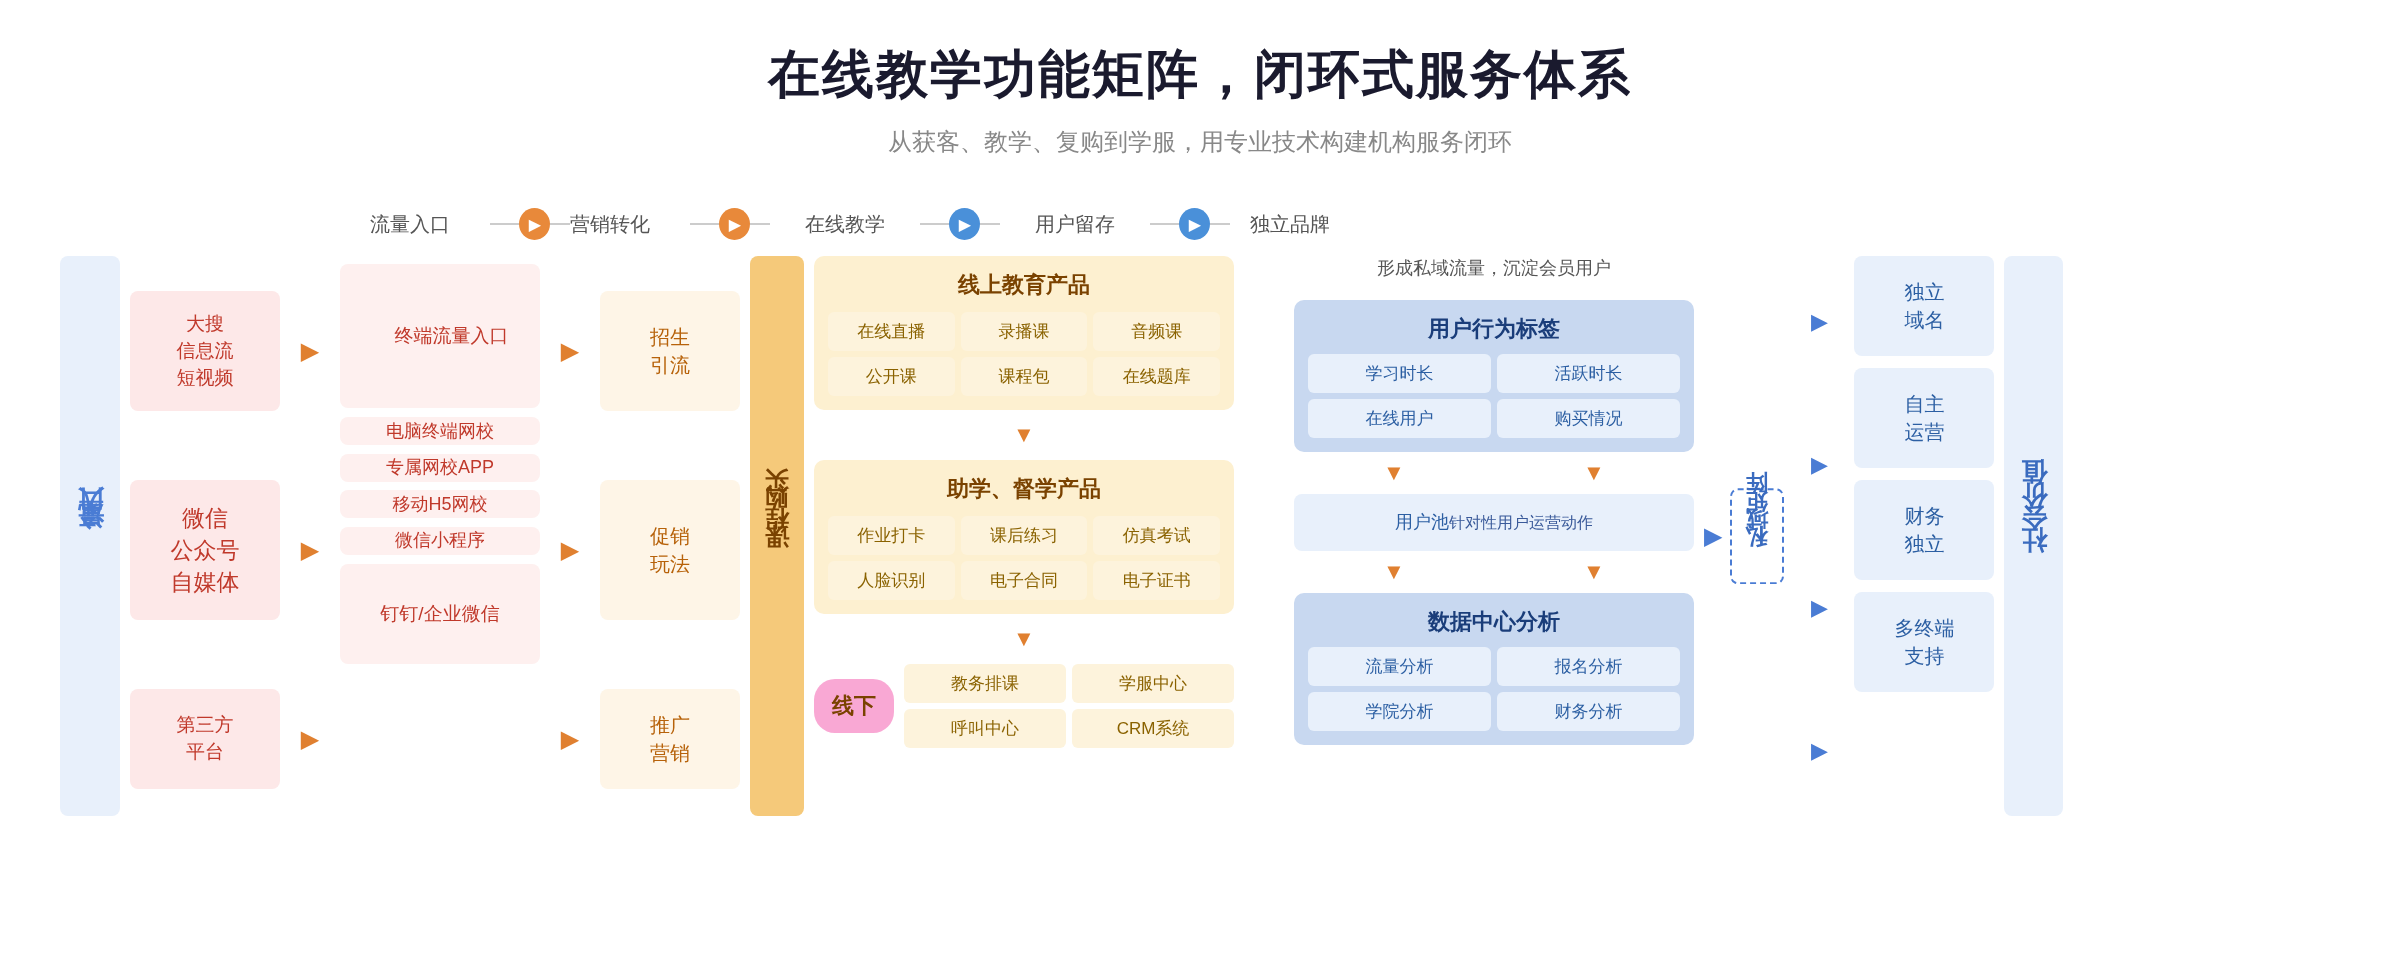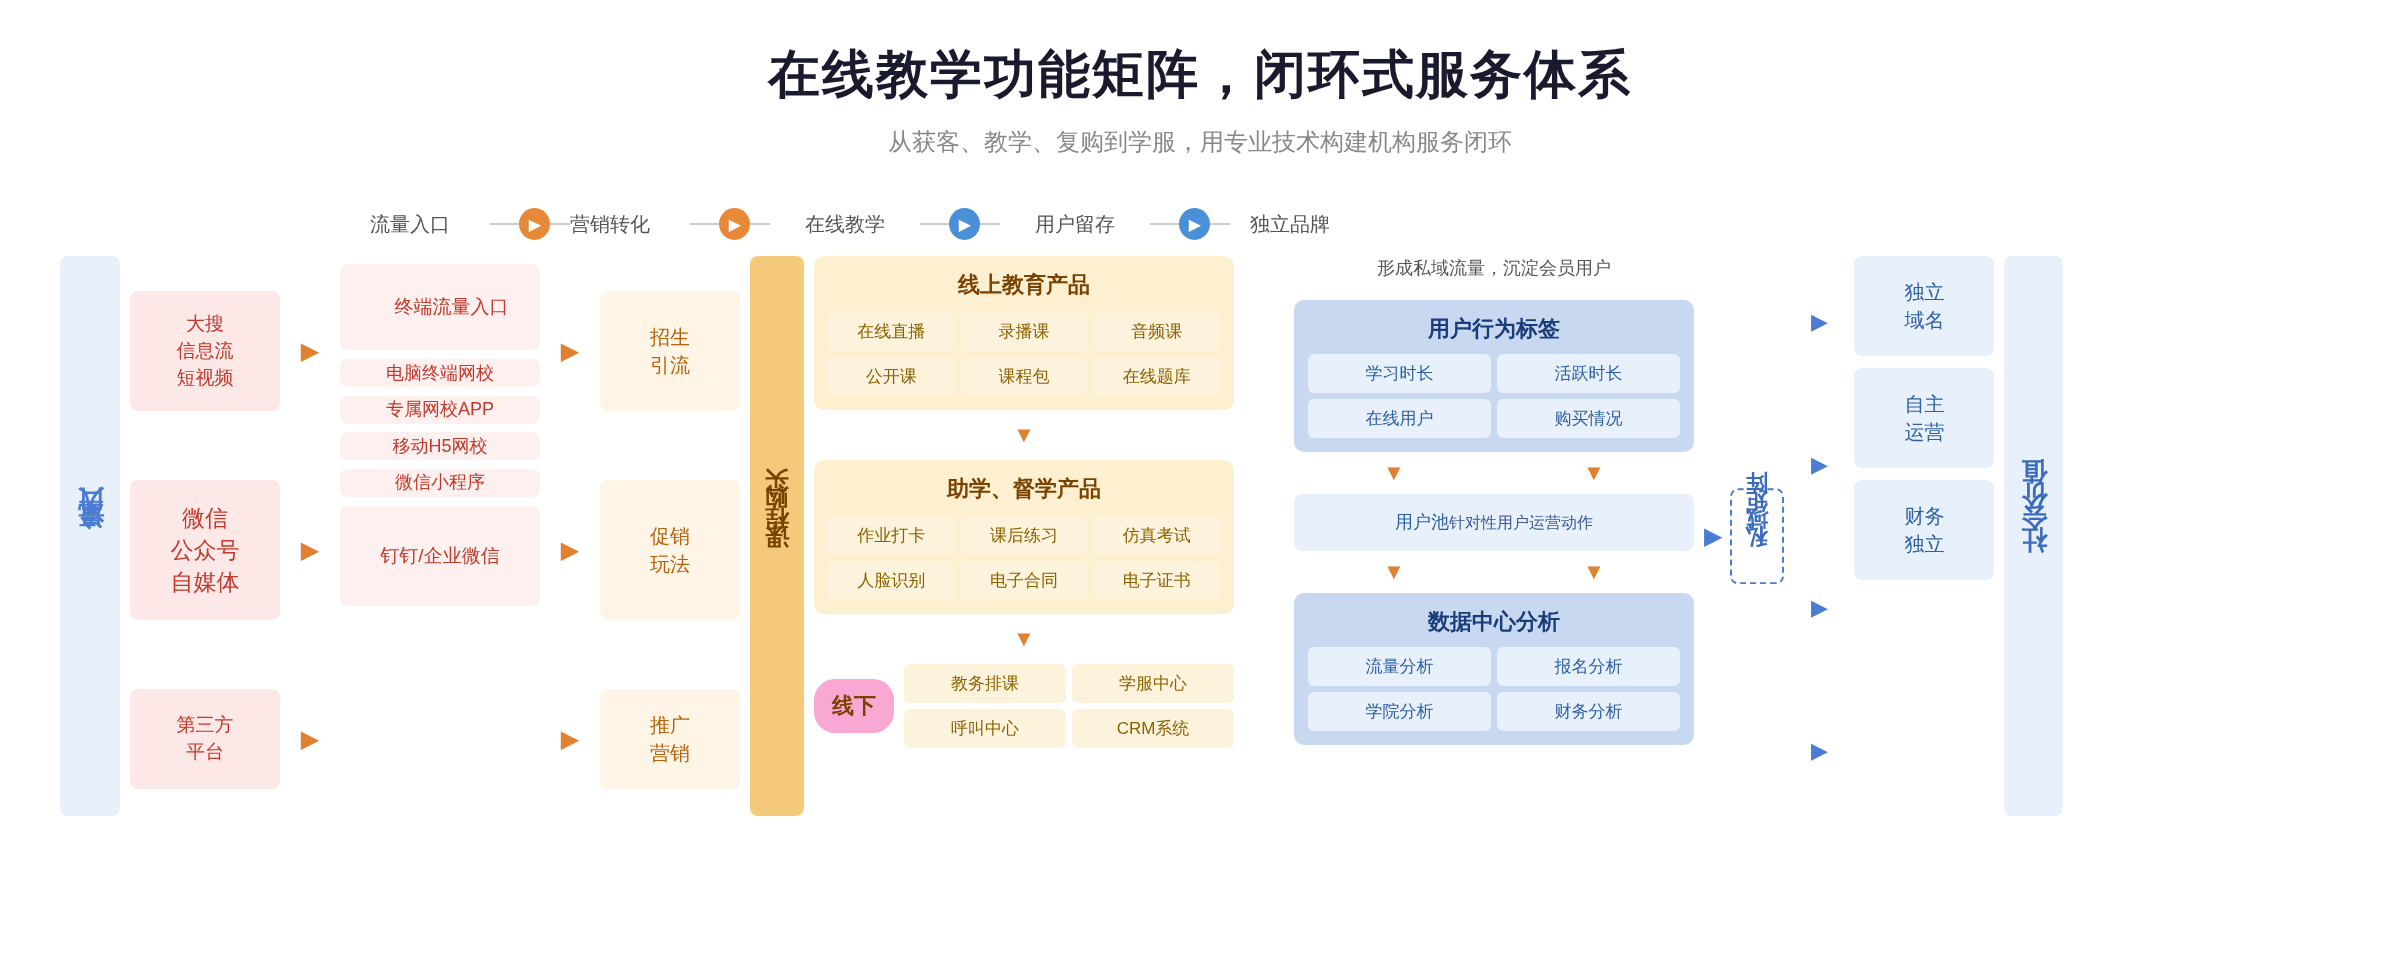--- a/index.html
+++ b/index.html
@@ -206,21 +206,21 @@
     </div>
 
     <div style="display:flex; flex-direction:column; justify-content:space-around; gap:14px; width:40px; padding-top:8px;">
       <div style="height:120px; display:flex; align-items:center; justify-content:center; color:#e08030; font-size:24px;">▶</div>
       <div style="height:140px; display:flex; align-items:center; justify-content:center; color:#e08030; font-size:24px;">▶</div>
       <div style="height:100px; display:flex; align-items:center; justify-content:center; color:#e08030; font-size:24px;">▶</div>
     </div>
 
     <div style="display:flex; flex-direction:column; gap:8px; width:200px; padding-top:8px;">
 
-      <div class="box box-pink-light" style="height:86px; font-size:19px;padding-left:31px;">终端流量入口</div>
+      <div class="box box-pink-light" style="height:144px; font-size:19px;padding-left:31px;">终端流量入口</div>
 
       <div style="display:flex; flex-direction:column; gap:6px; height:140px; justify-content:space-around;">
         <div class="box box-pink-light" style="height:28px; font-size:18px;">电脑终端网校</div>
         <div class="box box-pink-light" style="height:28px; font-size:18px;">专属网校APP</div>
         <div class="box box-pink-light" style="height:28px; font-size:18px;">移动H5网校</div>
         <div class="box box-pink-light" style="height:28px; font-size:18px;">微信小程序</div>
       </div>
 
       <div class="box box-pink-light" style="height:100px; font-size:19px;">钉钉/企业微信</div>
     </div>
@@ -335,20 +335,21 @@
       <div style="color:#4a7cd4; font-size:22px; text-align:center;">▶</div>
       <div style="color:#4a7cd4; font-size:22px; text-align:center;">▶</div>
       <div style="color:#4a7cd4; font-size:22px; text-align:center;">▶</div>
       <div style="color:#4a7cd4; font-size:22px; text-align:center;">▶</div>
     </div>
 
     <div style="display:flex; flex-direction:column; justify-content:flex-start; gap:12px; width:140px;">
       <div class="box box-blue" style="font-size:20px; height:100px;">独立<br>域名</div>
       <div class="box box-blue" style="font-size:20px; height:100px;">自主<br>运营</div>
       <div class="box box-blue" style="font-size:20px; height:100px;">财务<br>独立</div>
+      <div class="box box-blue" style="font-size:20px; height:100px;">多终端<br>支持</div>
     </div>
 
     <div class="far-right-label" style="min-height:440px;">社
 会
 价
 值</div>
 
   </div>
 
 </div>

